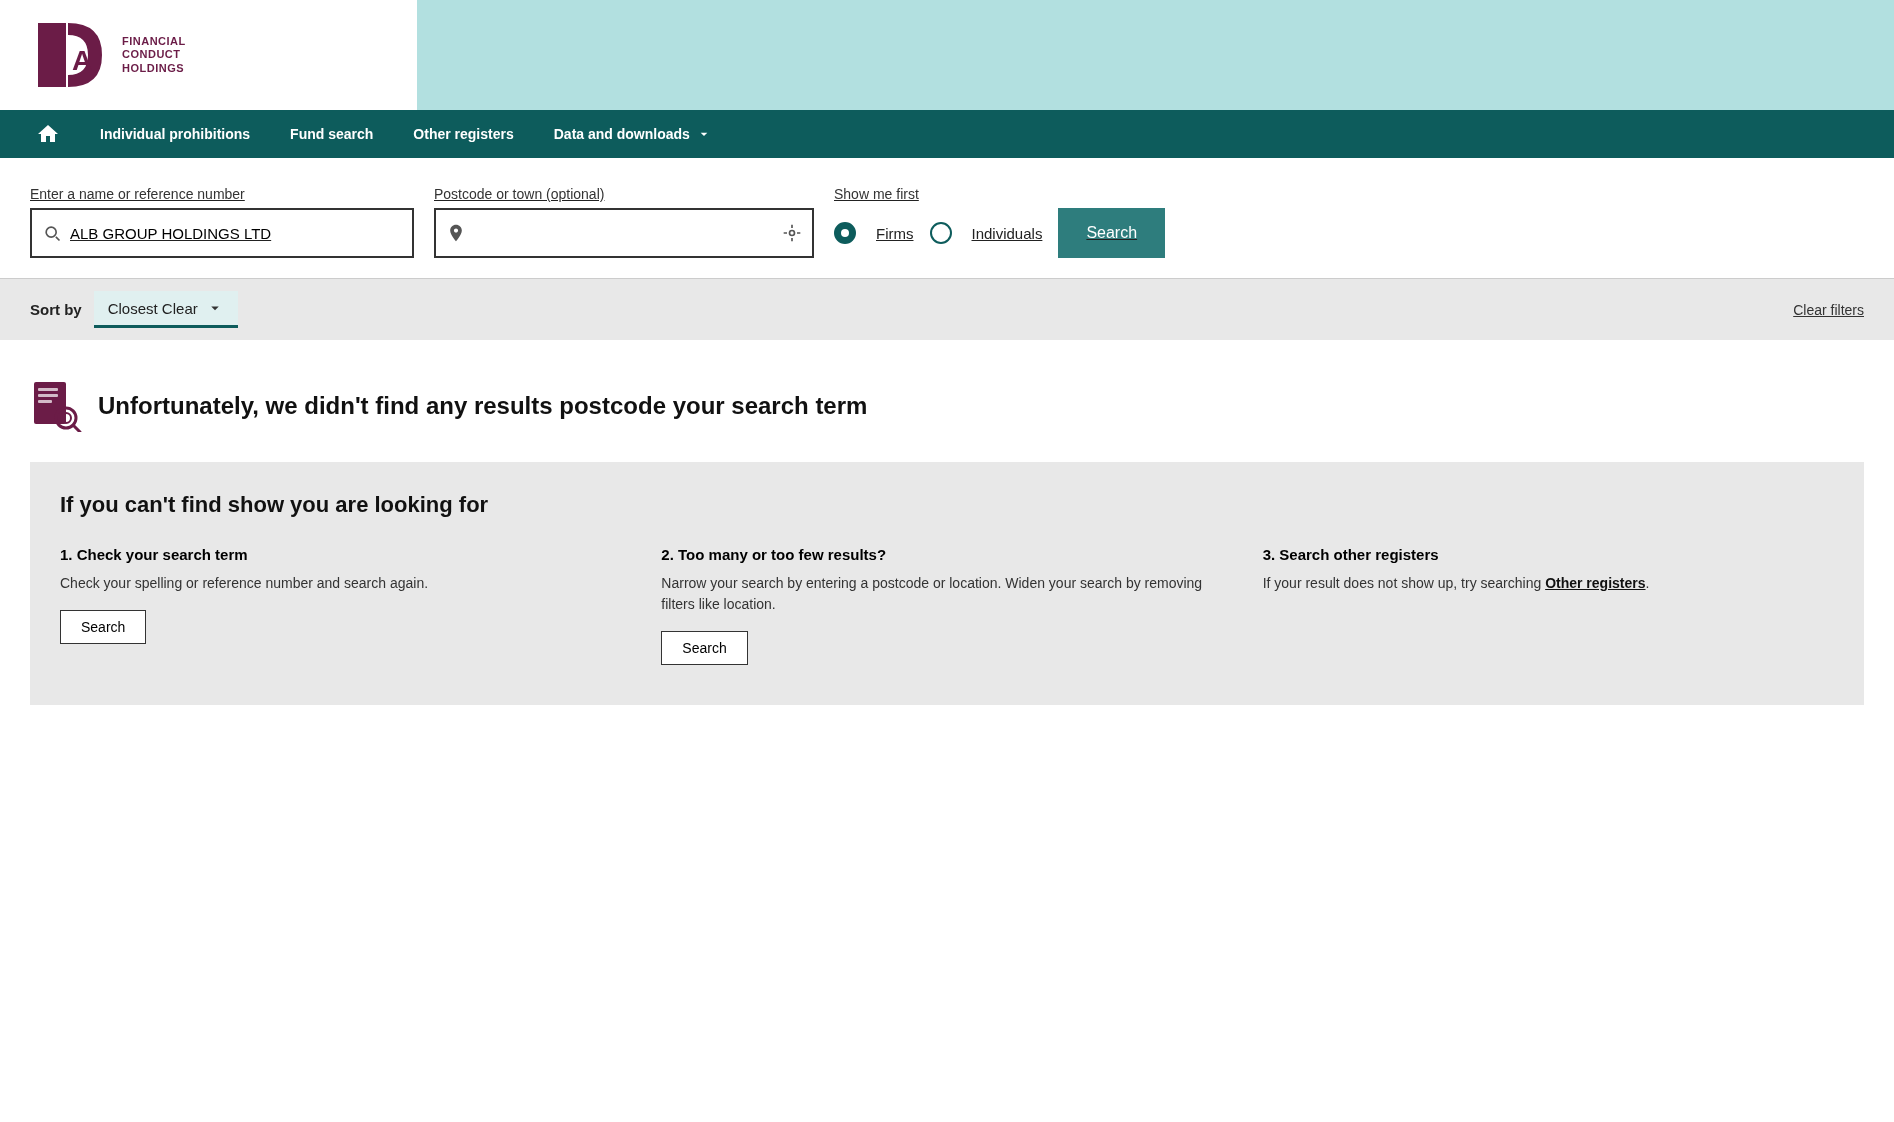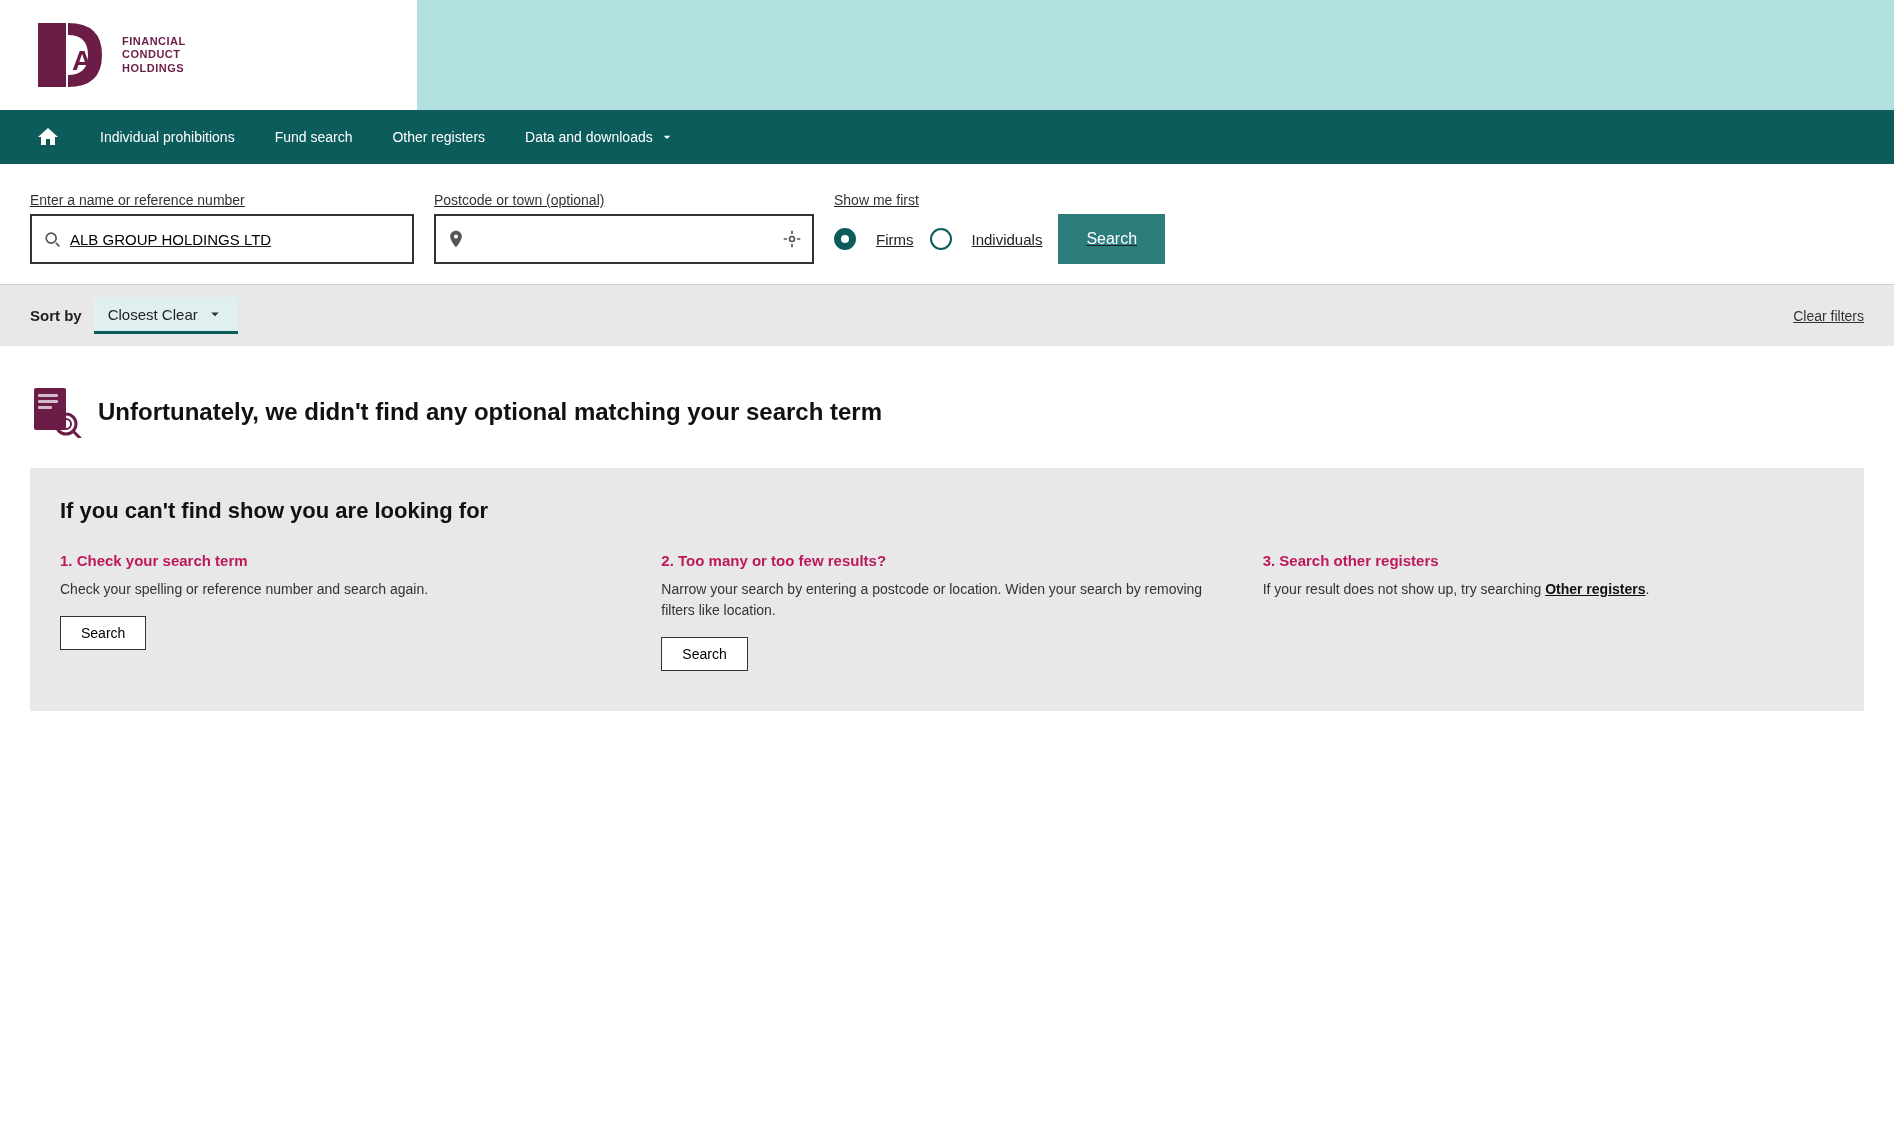--- a/index.html
+++ b/index.html
@@ -37,25 +37,26 @@
     .header-title {
       color: #1a6b6b;
       font-size: 26px;
       font-weight: 400;
       padding-left: 40px;
     }
 
     
     nav {
       background: #0d5c5c;
-      height: 54px;
+      height: 48px;
       display: flex;
       align-items: center;
       padding: 0 16px;
       gap: 0;
+      font-weight: bold;
     }
     .nav-home {
       color: #fff;
       font-size: 22px;
       padding: 0 20px;
       cursor: pointer;
       display: flex;
       align-items: center;
     }
     .nav-item {
@@ -261,21 +262,21 @@
     }
     .help-columns {
       display: grid;
       grid-template-columns: 1fr 1fr 1fr;
       gap: 30px;
     }
     .help-col h3 {
       font-size: 15px;
       font-weight: bold;
       margin-bottom: 10px;
-      color: #be185d;
+      color: #000000;
     }
     .help-col p {
       font-size: 14px;
       color: #333;
       margin-bottom: 16px;
       line-height: 1.5;
     }
     .help-btn {
       background: #fff;
       border: 1px solid #333;
@@ -393,21 +394,21 @@
     <svg class="no-results-icon" viewBox="0 0 52 52">
 
       <rect x="4" y="2" width="32" height="42" rx="2" fill="#6b1c47"></rect>
       <rect x="8" y="8" width="20" height="3" rx="1" fill="#fff" opacity="0.7"></rect>
       <rect x="8" y="14" width="20" height="3" rx="1" fill="#fff" opacity="0.7"></rect>
       <rect x="8" y="20" width="14" height="3" rx="1" fill="#fff" opacity="0.7"></rect>
       <circle cx="36" cy="38" r="10" fill="none" stroke="#6b1c47" stroke-width="3"></circle>
       <line x1="43" y1="45" x2="50" y2="52" stroke="#6b1c47" stroke-width="3" stroke-linecap="round"></line>
       <circle cx="36" cy="38" r="5" fill="none" stroke="#6b1c47" stroke-width="2"></circle>
     </svg>
-    <span class="no-results-text">Unfortunately, we didn't find any optional matching your search term</span>
+    <span class="no-results-text">Unfortunately, we didn't find any results postcode your search term</span>
   </div>
 
   <div class="help-box">
     <div class="help-title">If you can't find show you are looking for</div>
     <div class="help-columns">
 
       <div class="help-col">
         <h3>1. Check your search term</h3>
         <p>Check your spelling or reference number and search again.</p>
         <button class="help-btn">Search</button>

